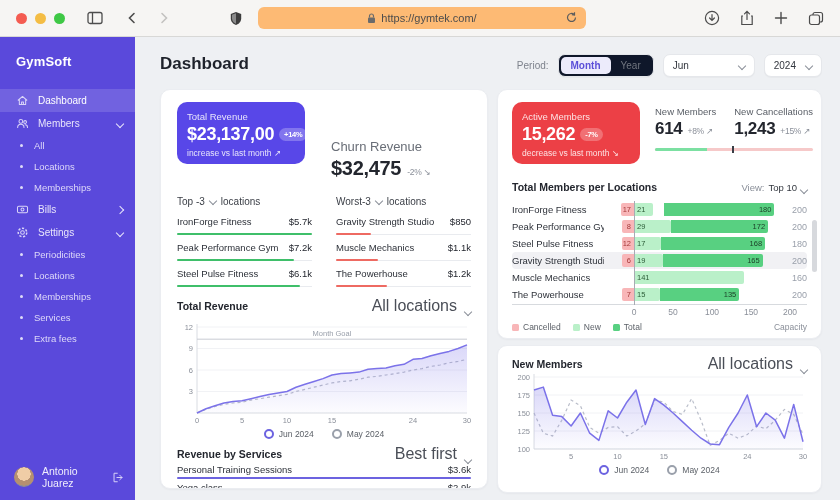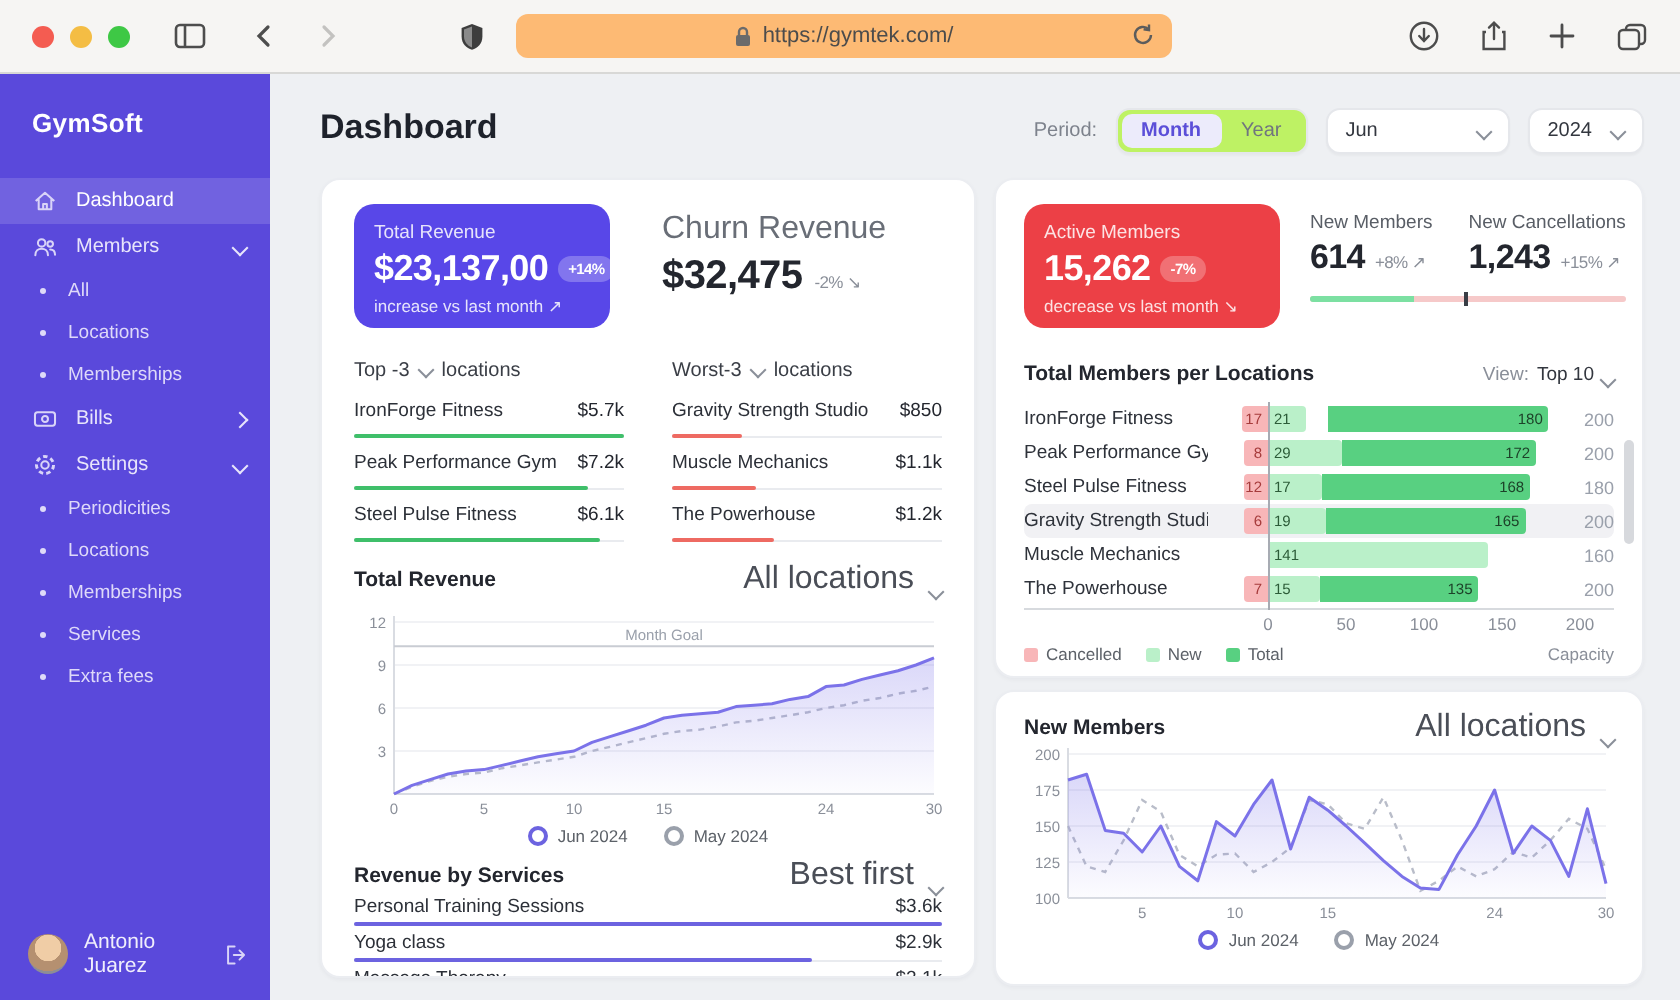--- a/index.html
+++ b/index.html
@@ -29,41 +29,41 @@
   .chev{width:5px;height:5px;border-right:1.3px solid currentColor;border-bottom:1.3px solid currentColor;transform:rotate(45deg);display:inline-block;}
   .chev.right{transform:rotate(-45deg);}
   .suser{position:absolute;bottom:12px;left:14px;right:12px;display:flex;align-items:center;gap:8px;font-size:10.5px;color:#f0eefc;}
   .avatar{width:20px;height:20px;border-radius:50%;background:radial-gradient(circle at 50% 35%,#f0cda6 0 40%,#b59070 41% 70%,#8d8d95 71%);flex-shrink:0;}
   .logout{margin-left:auto;color:#d9d4f8;}
   
   .main{flex:1;position:relative;background:#eef0f3;}
   .page-title{position:absolute;left:25px;top:17px;font-size:17px;font-weight:bold;color:#1e222b;}
   .controls{position:absolute;right:18px;top:17px;display:flex;align-items:center;gap:9px;}
   .plabel{font-size:10px;color:#7d828c;}
-  .seg{background:#bef264;border:1px solid #e5e7eb;border-radius:7px;padding:2px;display:flex;box-shadow:0 1px 1px rgba(16,24,40,.03);}
+  .seg{background:#0f172a;border:1px solid #e5e7eb;border-radius:7px;padding:2px;display:flex;box-shadow:0 1px 1px rgba(16,24,40,.03);}
   .seg-btn{font-size:10px;padding:3px 10px;border-radius:5px;color:#70757f;cursor:pointer;}
   .seg-btn.active{background:#ecebfb;color:#5b4fd8;font-weight:bold;}
   .dd{background:#fff;border:1px solid #e5e7eb;border-radius:7px;font-size:10px;color:#33373f;padding:5px 9px;display:flex;align-items:center;cursor:pointer;box-shadow:0 1px 1px rgba(16,24,40,.03);}
   .dd .chev{color:#8a8f99;margin-left:10px;}
   .dd.wide{width:72px;justify-content:space-between;}
   .panel{position:absolute;background:#fff;border:1px solid #ebedf1;border-radius:10px;box-shadow:0 1px 2px rgba(16,24,40,.04);overflow:hidden;}
   #left-panel{left:25px;top:52px;width:328px;height:400px;padding:12px 16px;box-sizing:border-box;}
   #rt-panel{left:362px;top:52px;width:325px;height:250px;padding:12px 14px;box-sizing:border-box;}
   #rb-panel{left:362px;top:308px;width:325px;height:148px;padding:10px 14px;box-sizing:border-box;}
   
   .statcard{width:128px;height:62px;border-radius:10px;padding:9px 10px;box-sizing:border-box;color:#fff;flex-shrink:0;}
   .statcard.purple{background:#5847e8;}
   .statcard.red{background:#ec4046;}
   .statcard .sc-label{font-size:9.5px;opacity:.85;}
   .statcard .sc-val{font-size:18px;font-weight:bold;margin-top:2px;display:flex;align-items:center;gap:5px;letter-spacing:-.3px;}
   .badge{font-size:7.5px;font-weight:bold;background:rgba(255,255,255,.25);border-radius:8px;padding:2px 5px;}
   .statcard .sc-sub{font-size:8.5px;opacity:.85;margin-top:3px;}
   .toprow{display:flex;}
   .churn{margin-left:26px;padding-top:4px;}
-  .churn .c-label{font-size:16px;color:#696e77;}
+  .churn .c-label{font-size:13px;color:#696e77;margin-top:33px;}
   .churn .c-val{font-size:20px;font-weight:bold;color:#23262e;letter-spacing:-.3px;margin-top:3px;display:flex;align-items:baseline;gap:6px;}
   .small-change{font-size:8.5px;color:#8a8f99;font-weight:normal;}
   
   .tables{display:flex;gap:24px;margin-top:13px;}
   .tcol{flex:1;min-width:0;}
   .thead{font-size:10px;color:#3a3e46;display:flex;align-items:center;gap:5px;height:16px;}
   .thead .chev{color:#8a8f99;}
   .trow{position:relative;display:flex;justify-content:space-between;align-items:center;height:25px;border-bottom:1px solid #e9ebef;font-size:9.5px;color:#2c3038;}
   .trow .tval{font-weight:normal;color:#23262e;}
   .under{position:absolute;bottom:-1px;left:0;height:2px;border-radius:1px;}

